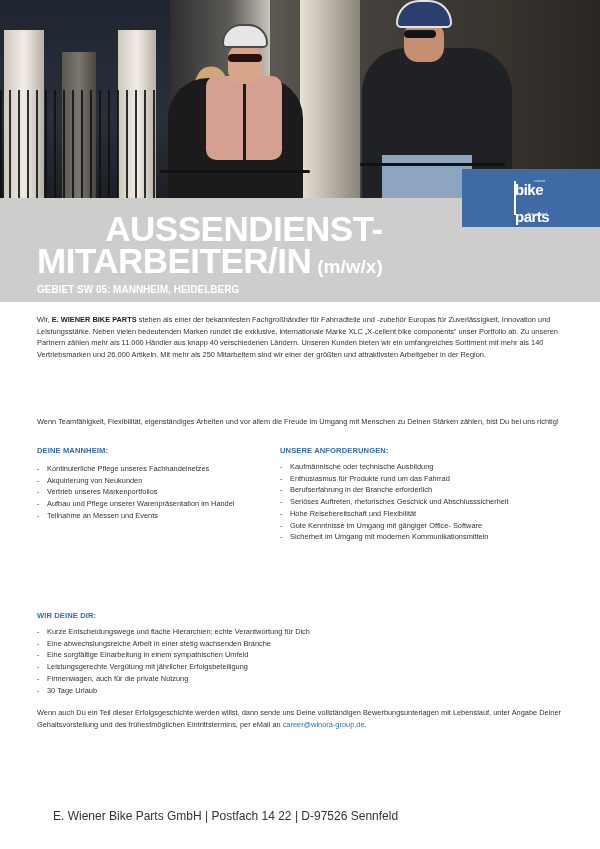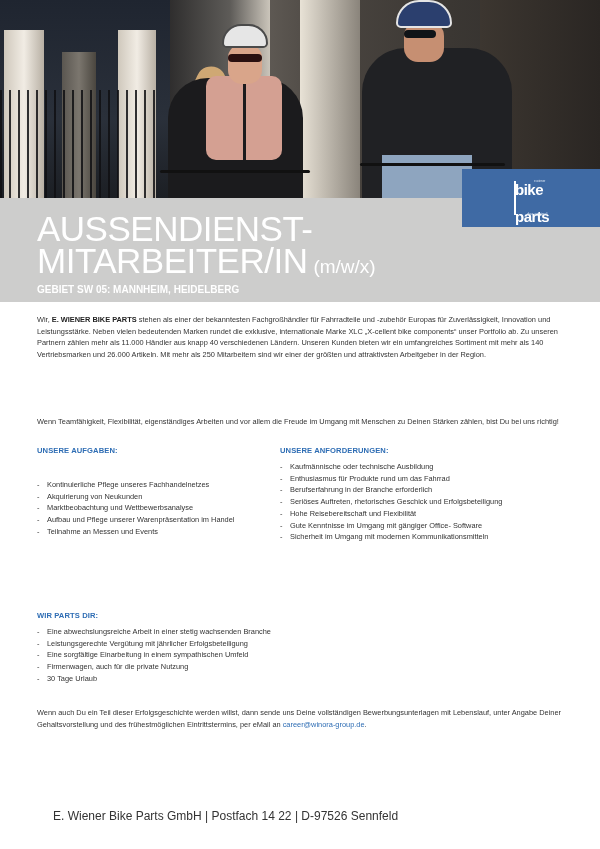--- a/index.html
+++ b/index.html
@@ -38,22 +38,22 @@
     .rider-m { position: absolute; left: 362px; top: 0; width: 155px; height: 198px; }
     .rider-m .helmet { position: absolute; left: 34px; top: 0; width: 56px; height: 28px; border-radius: 28px 28px 6px 6px; background: #2b3f6e; border: 2px solid #e5e5e5; }
     .rider-m .face { position: absolute; left: 42px; top: 22px; width: 40px; height: 40px; border-radius: 14px; background: #c68f72; }
     .rider-m .glasses { position: absolute; left: 42px; top: 30px; width: 32px; height: 8px; border-radius: 4px; background: #101418; }
     .rider-m .body { position: absolute; left: 0; top: 48px; width: 150px; height: 150px; border-radius: 44px 44px 0 0; background: #202124; }
     .rider-m .jeans { position: absolute; left: 20px; top: 155px; width: 90px; height: 43px; background: #8ea5bf; }
     .handlebar { position: absolute; height: 3px; background: #111; border-radius: 2px; }
 
     
     .band { position: absolute; left: 0; top: 198px; width: 600px; height: 104px; background: #cdcdcc; }
-    .title { position: absolute; left: 37px; top: 213px; color: #ffffff; font-weight: 400;
-      font-size: 35px; line-height: 32px; letter-spacing: -0.5px; }
+    .title { position: absolute; left: 37px; top: 213px; color: #ffffff; font-weight: 700;
+      font-size: 35px; line-height: 32px; letter-spacing: -0.5px; text-align: right; }
     .title .line { display: block; }
     .title .suffix { font-size: 19px; letter-spacing: 0; margin-left: 6px; }
     .subtitle { position: absolute; left: 37px; top: 284px; color: #ffffff; font-weight: 700;
       font-size: 10px; letter-spacing: 0; }
 
     
     .logo { position: absolute; left: 462px; top: 169px; width: 138px; height: 58px; background: #3f6aa4; }
     .logo .word { position: absolute; left: 53px; color: #ffffff; font-weight: 700; font-size: 15px; line-height: 13px; letter-spacing: -0.5px; }
     .logo .w1 { top: 14px; text-align: center; }
     .logo .w2 { top: 41px; }
@@ -64,21 +64,21 @@
     
     .p { position: absolute; left: 37px; width: 528px; font-size: 7.4px; line-height: 11.6px; color: #333333; }
     .p b { color: #222; }
     .p1 { top: 314px; }
     .p2 { top: 382px; margin-top: 34px; }
     .h { position: absolute; font-size: 7.6px; font-weight: 700; color: #2e6db4; letter-spacing: 0.1px; }
     .list { position: absolute; list-style: none; font-size: 7.4px; line-height: 11.7px; color: #333333; }
     .list li { position: relative; padding-left: 10px; white-space: nowrap; }
     .list li::before { content: "-"; position: absolute; left: 0; top: 0; }
     .h-tasks { left: 37px; top: 446px; }
-    .l-tasks { left: 37px; top: 479px; }
+    .l-tasks { left: 37px; top: 463px; }
     .h-req { left: 280px; top: 446px; }
     .l-req { left: 280px; top: 461px; }
     .h-offer { left: 37px; top: 611px; }
     .l-offer { left: 37px; top: 626px; }
     .p3 { top: 707px; }
     .mail { color: #2e6db4; text-align: right; }
     .footer { position: absolute; left: 37px; top: 809px; font-size: 12px; color: #333333; margin-left: 16px; }
   </style>
 </head>
 <body>
@@ -126,44 +126,45 @@
   <div class="topmark">e.wiener</div>
   <div class="word w1">bike</div>
   <div class="word w2">parts</div>
   <div class="tag">das original</div>
 </div>
 
 <p class="p p1"><span>Wir, </span><b>E. WIENER BIKE PARTS</b><span> stehen als einer der bekanntesten Fachgroßhändler für Fahrradteile und -zubehör Europas für Zuverlässigkeit, Innovation und Leistungsstärke. Neben vielen bedeutenden Marken rundet die exklusive, internationale Marke XLC „X-cellent bike components“ unser Portfolio ab. Zu unseren Partnern zählen mehr als 11.000 Händler aus knapp 40 verschiedenen Ländern. Unseren Kunden bieten wir ein umfangreiches Sortiment mit mehr als 140 Vertriebsmarken und 26.000 Artikeln. Mit mehr als 250 Mitarbeitern sind wir einer der größten und attraktivsten Arbeitgeber in der Region.</span></p>
 
 <p class="p p2">Wenn Teamfähigkeit, Flexibilität, eigenständiges Arbeiten und vor allem die Freude im Umgang mit Menschen zu Deinen Stärken zählen, bist Du bei uns richtig!</p>
 
-<div class="h h-tasks">UNSERE AUFGABEN:</div>
+<div class="h h-tasks">DEINE MANNHEIM:</div>
 <ul class="list l-tasks">
   <li>Kontinuierliche Pflege unseres Fachhandelnetzes</li>
   <li>Akquirierung von Neukunden</li>
-  <li>Marktbeobachtung und Wettbewerbsanalyse</li>
+  <li>Vertrieb unseres Markenportfolios</li>
   <li>Aufbau und Pflege unserer Warenpräsentation im Handel</li>
   <li>Teilnahme an Messen und Events</li>
 </ul>
 
 <div class="h h-req">UNSERE ANFORDERUNGEN:</div>
 <ul class="list l-req">
   <li>Kaufmännische oder technische Ausbildung</li>
   <li>Enthusiasmus für Produkte rund um das Fahrrad</li>
   <li>Berufserfahrung in der Branche erforderlich</li>
-  <li>Seriöses Auftreten, rhetorisches Geschick und Erfolgsbeteiligung</li>
+  <li>Seriöses Auftreten, rhetorisches Geschick und Abschlusssicherheit</li>
   <li>Hohe Reisebereitschaft und Flexibilität</li>
   <li>Gute Kenntnisse im Umgang mit gängiger Office- Software</li>
   <li>Sicherheit im Umgang mit modernen Kommunikationsmitteln</li>
 </ul>
 
-<div class="h h-offer">WIR PARTS DIR:</div>
+<div class="h h-offer">WIR DEINE DIR:</div>
 <ul class="list l-offer">
+  <li>Kurze Entscheidungswege und flache Hierarchien; echte Verantwortung für Dich</li>
   <li>Eine abwechslungsreiche Arbeit in einer stetig wachsenden Branche</li>
+  <li>Eine sorgfältige Einarbeitung in einem sympathischen Umfeld</li>
   <li>Leistungsgerechte Vergütung mit jährlicher Erfolgsbeteiligung</li>
-  <li>Eine sorgfältige Einarbeitung in einem sympathischen Umfeld</li>
   <li>Firmenwagen, auch für die private Nutzung</li>
   <li>30 Tage Urlaub</li>
 </ul>
 
 <p class="p p3"><span>Wenn auch Du ein Teil dieser Erfolgsgeschichte werden willst, dann sende uns Deine vollständigen Bewerbungsunterlagen mit Lebenslauf, unter Angabe Deiner Gehaltsvorstellung und des frühestmöglichen Eintrittstermins, per eMail an </span><a class="mail">career@winora-group.de</a><span>.</span></p>
 
 <div class="footer">E. Wiener Bike Parts GmbH  | Postfach 14 22 | D-97526 Sennfeld</div>
 
 </body></html>

